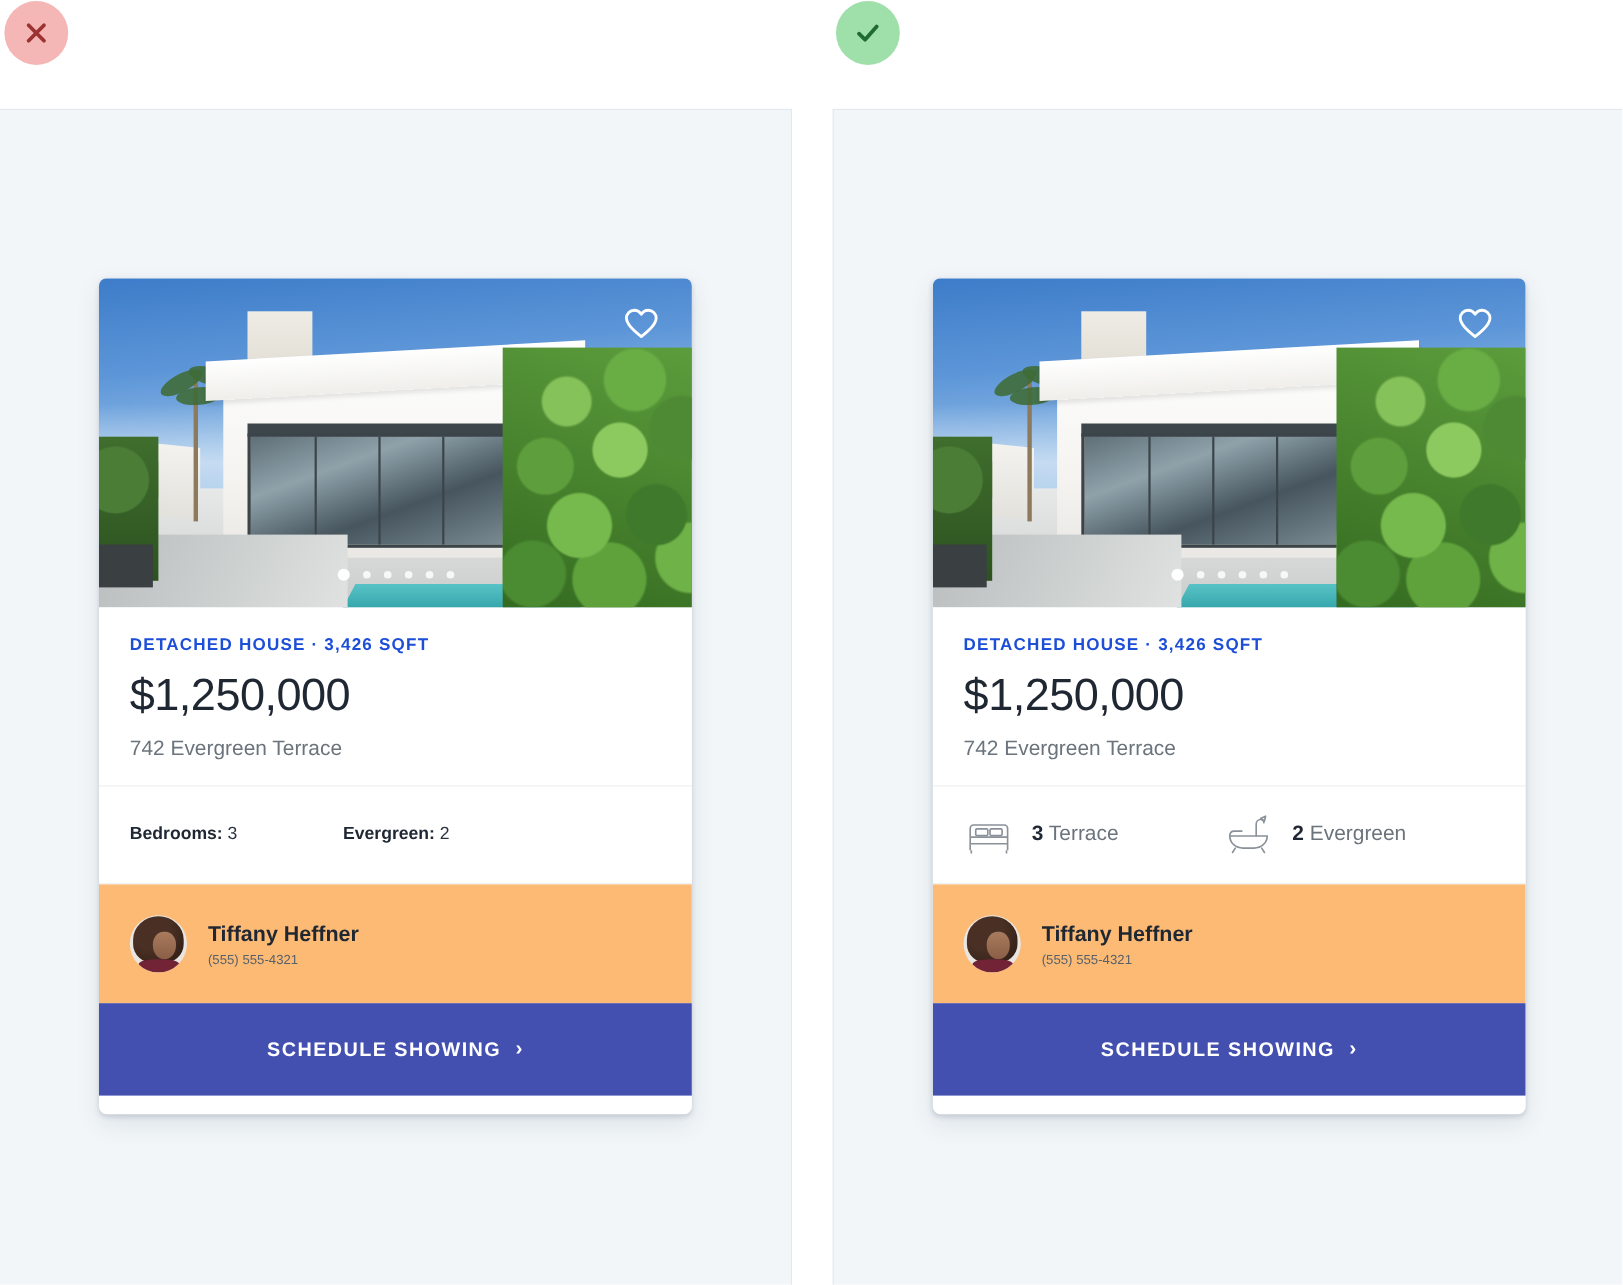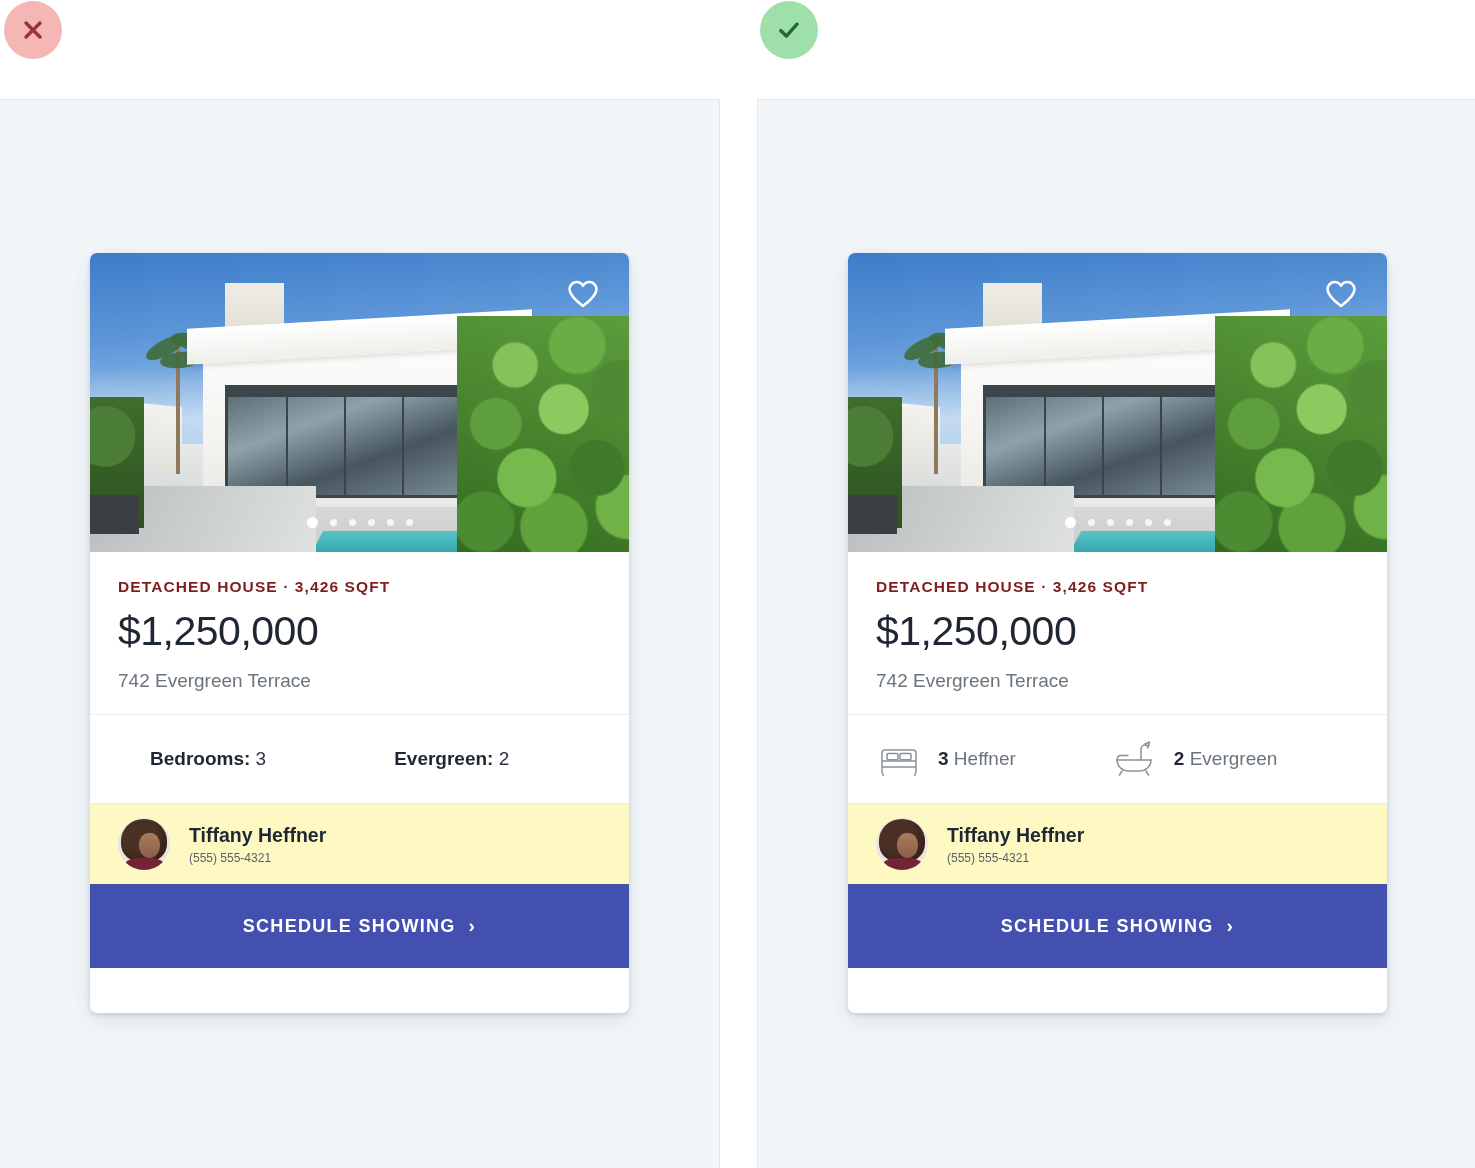--- a/index.html
+++ b/index.html
@@ -93,39 +93,39 @@
   .heart-btn { position:absolute; right:30px; top:26px; width:32px; height:30px; }
   .dots { position:absolute; left:50%; transform:translateX(-50%); bottom:24px;
           display:flex; align-items:center; gap:12px; }
   .dot { width:7px; height:7px; border-radius:50%; background:#fff; opacity:.8; }
   .dot.active { width:11px; height:11px; opacity:1; }
 
   
   .info { padding: 26px 28px 22px; }
   .meta {
     font-size: 15.5px; font-weight: bold; letter-spacing: 1.1px;
-    color: #7f1d1d; text-transform: uppercase;
+    color: #1d4ed8; text-transform: uppercase;
   }
   .price { font-size: 41px; font-weight: normal; color: #1f2733; margin-top: 12px; letter-spacing: -0.5px; }
   .address { font-size: 19px; color: #6b747c; margin-top: 15px; }
 
   .divider { height: 1px; background: #e9edf0; }
 
   
   .specs { display: flex; align-items: center; height: 88px; padding: 0 28px; }
   .spec { display: flex; align-items: center; }
-  .spec-basic { font-size: 19px; color: #2b3440; margin-left: 32px; }
+  .spec-basic { font-size: 16px; color: #2b3440; }
   .spec-basic b { color: #1f2733; font-weight: bold; }
   .spec-gap { width: 96px; }
   .spec-icon { margin-right: 16px; display: flex; align-items: center; }
   .spec-rich { font-size: 19px; color: #6b747c; }
   .spec-rich b { color: #1f2733; font-weight: bold; }
 
   
-  .agent { display: flex; align-items: center; height: 80px; padding: 12px 28px; background: #fef9c3; }
+  .agent { display: flex; align-items: center; height: 108px; padding: 12px 28px; background: #fdba74; }
   .avatar {
     width: 52px; height: 52px; border-radius: 50%; margin-right: 19px; flex: none;
     overflow: hidden; position: relative; background: #e9e6e2;
   }
   .av-hair { position:absolute; left:6%; top:2%; width:88%; height:82%;
     border-radius:50% 50% 42% 42%; background: radial-gradient(circle at 35% 30%, #4a3024 0 40%, #2b1a12 100%); }
   .av-face { position:absolute; left:40%; top:28%; width:40%; height:48%;
     border-radius:46% 46% 50% 50%; background: linear-gradient(180deg,#a97b5e,#8a5f46); }
   .av-body { position:absolute; left:16%; bottom:0; width:70%; height:24%;
     border-radius:40% 40% 0 0; background:#722436; }
@@ -292,21 +292,21 @@
           <span class="spec-icon">
             <svg width="46" height="36" viewBox="0 0 46 36" fill="none" stroke="#8a9199" stroke-width="1.5">
               <path d="M6 32 V12 a3 3 0 0 1 3-3 h28 a3 3 0 0 1 3 3 v20"></path>
               <path d="M6 20 h34"></path>
               <path d="M6 26 h34"></path>
               <rect x="11" y="12.5" width="11" height="6.2" rx="1.2"></rect>
               <rect x="24" y="12.5" width="11" height="6.2" rx="1.2"></rect>
               <path d="M7 32 v3 M39 32 v3"></path>
             </svg>
           </span>
-          <span class="spec-rich"><b>3</b> <span>Heffner</span></span>
+          <span class="spec-rich"><b>3</b> <span>Terrace</span></span>
         </div>
         <div class="spec-gap"></div>
         <div class="spec">
           <span class="spec-icon">
             <svg width="46" height="38" viewBox="0 0 46 38" fill="none" stroke="#8a9199" stroke-width="1.5" stroke-linecap="round">
               <path d="M29 20 V9 a4 4 0 0 1 4-4 a3 3 0 0 1 3 3"></path>
               <path d="M33 4 l4.5 -2 l-1 4.4 Z" stroke-linejoin="round"></path>
               <path d="M5 20 h34 a0 0 0 0 1 0 0 c0 6.5 -5.5 11 -12 11 h-10 c-6.5 0 -12 -4.5 -12 -11 Z"></path>
               <path d="M5 20 c0 -3 1.5 -4.5 4 -4.5 h7"></path>
               <path d="M10 31 l-2.5 4 M34 31 l2.5 4"></path>

